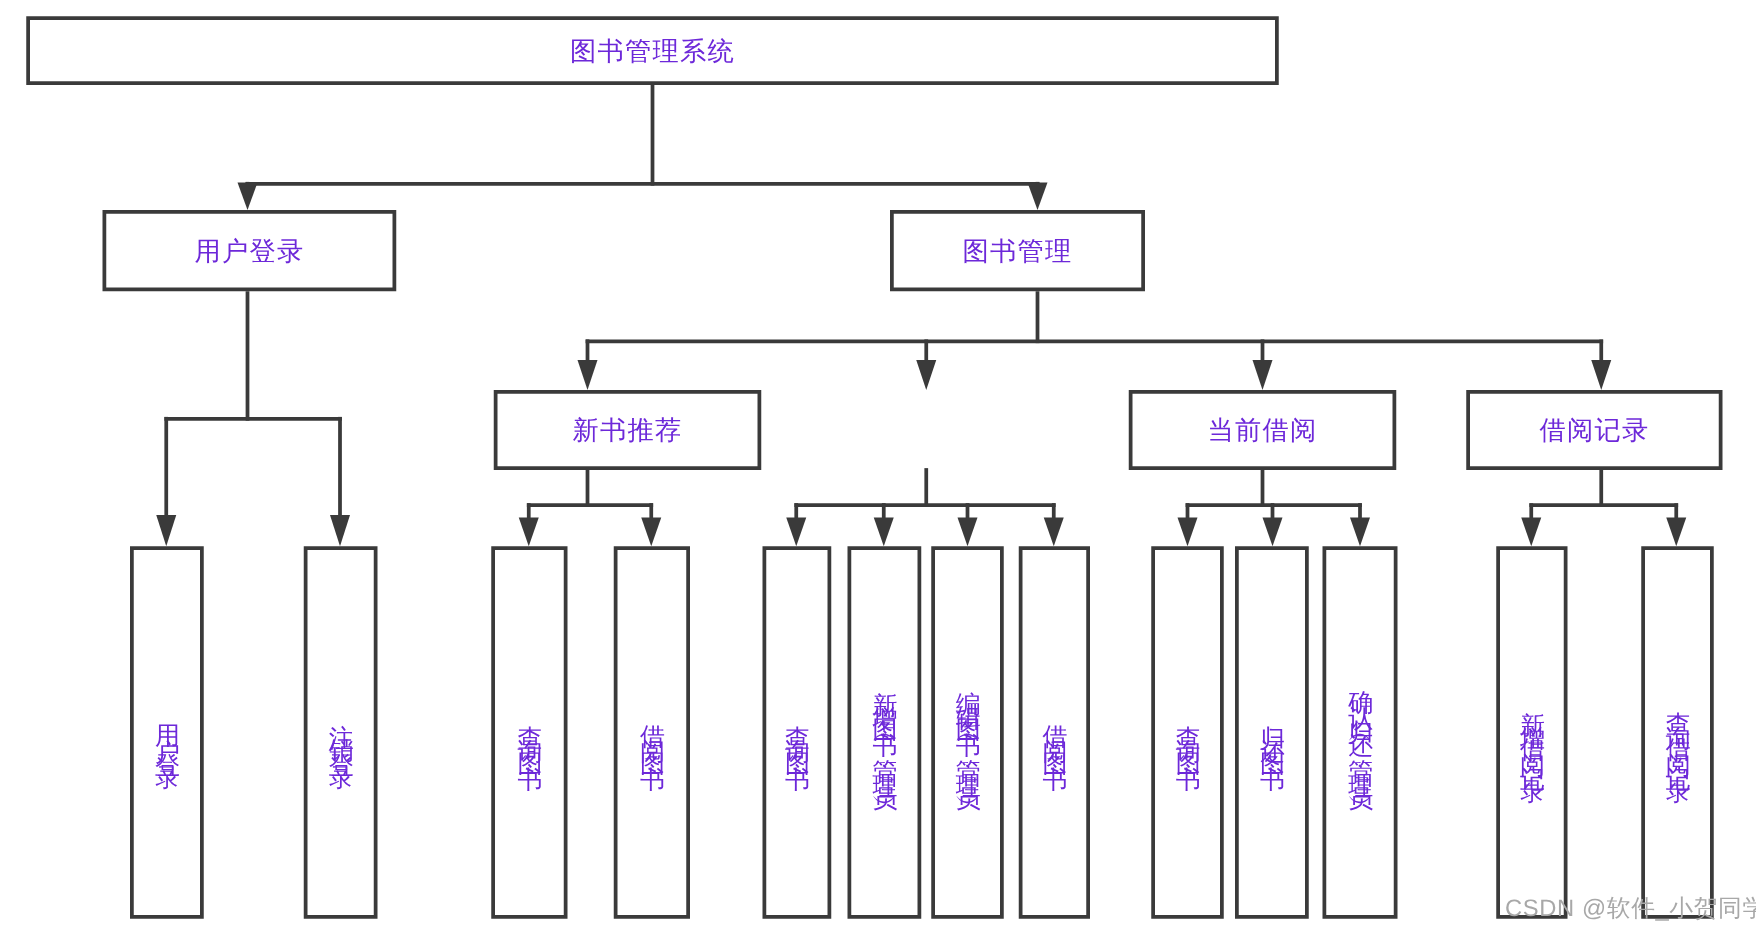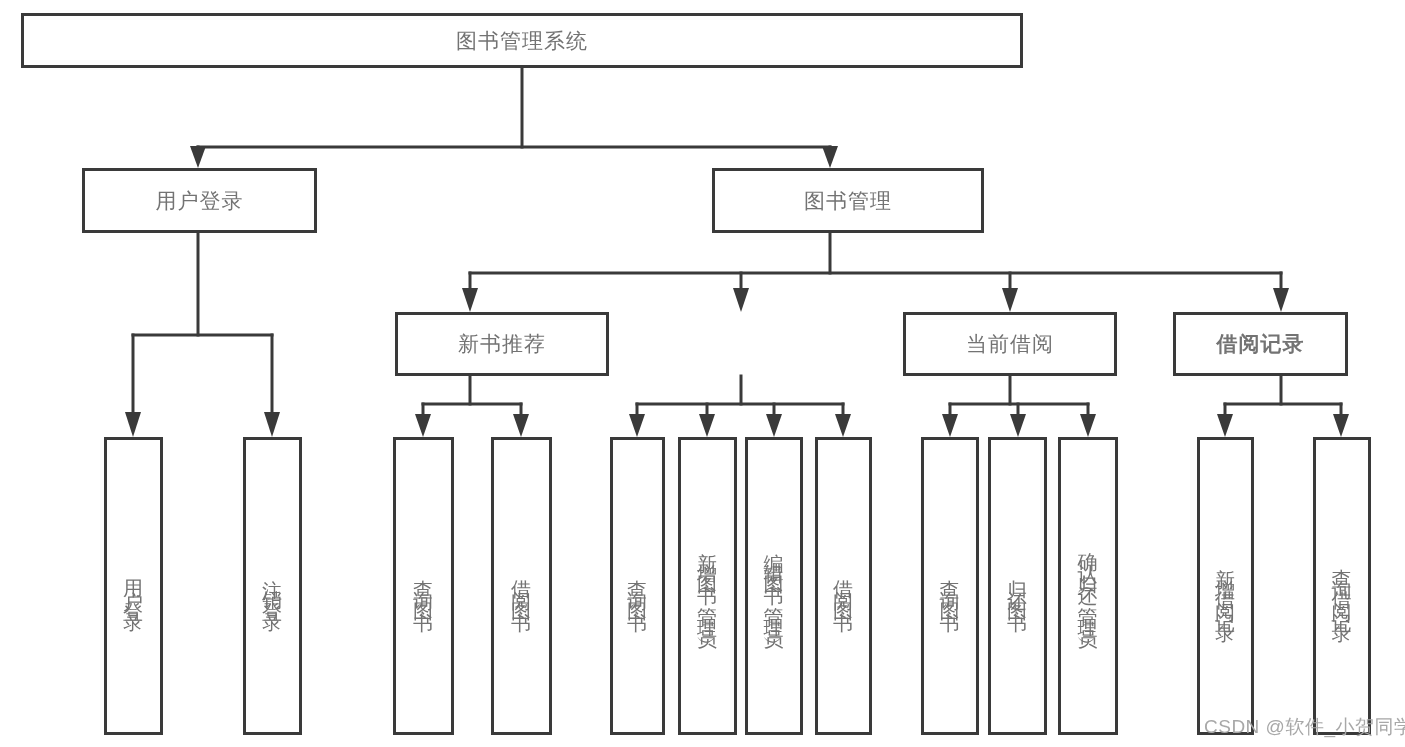--- a/index.html
+++ b/index.html
@@ -5,39 +5,39 @@
   html,body{margin:0;padding:0;background:#fff;}
   .canvas{
     position:relative;width:1405px;height:747px;background:#ffffff;overflow:hidden;
     font-family:"Liberation Sans","DejaVu Sans",sans-serif;
   }
   .connectors{position:absolute;left:0;top:0;z-index:0;}
   .node{
     position:absolute;z-index:1;box-sizing:border-box;
     background:#ffffff;border:3px solid #3a3a3a;
     display:flex;align-items:center;justify-content:center;
-    color:#737373;font-size:21px;letter-spacing:1px;
+    color:#6d28d9;font-size:21px;letter-spacing:1px;
   }
   .leaf{
     font-size:20px;letter-spacing:0;
   }
   .leaf .v-label{
     writing-mode:vertical-rl;
     letter-spacing:11px;
     line-height:1;
     white-space:nowrap;
   }
   
   .n-root{left:21px;top:13px;width:1002px;height:55px;}
   .n-user-login{left:82px;top:168px;width:235px;height:65px;}
-  .n-book-mgmt{left:712px;top:168px;width:272px;height:65px;}
+  .n-book-mgmt{left:712px;top:168px;width:204px;height:65px;}
   .n-new-books{left:363px;top:312px;width:214px;height:64px;margin-left:32px;}
   .n-book-borrow{left:635px;top:312px;width:212px;height:64px;}
   .n-current-borrow{left:903px;top:312px;width:214px;height:64px;}
-  .n-borrow-records{left:1173px;top:312px;width:175px;height:64px;font-weight:bold;}
+  .n-borrow-records{left:1173px;top:312px;width:205px;height:64px;}
   .n-l1{left:104px;top:437px;width:59px;height:298px;}
   .n-l2{left:243px;top:437px;width:59px;height:298px;}
   .n-l3{left:393px;top:437px;width:61px;height:298px;}
   .n-l4{left:491px;top:437px;width:61px;height:298px;}
   .n-l5{left:610px;top:437px;width:55px;height:298px;}
   .n-l6{left:678px;top:437px;width:59px;height:298px;}
   .n-l7{left:745px;top:437px;width:58px;height:298px;}
   .n-l8{left:815px;top:437px;width:57px;height:298px;}
   .n-l9{left:921px;top:437px;width:58px;height:298px;}
   .n-l10{left:988px;top:437px;width:59px;height:298px;}

